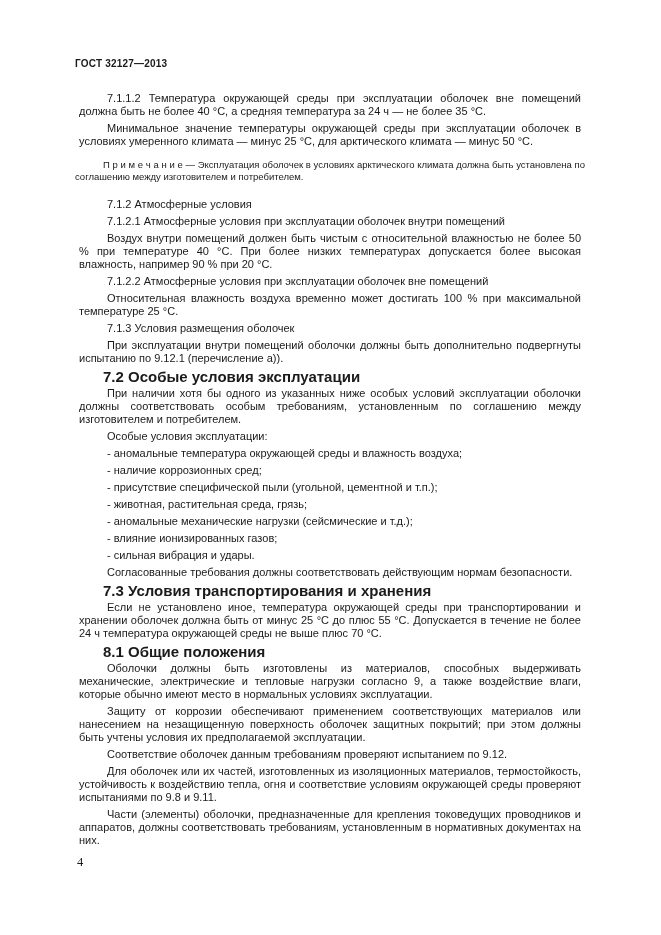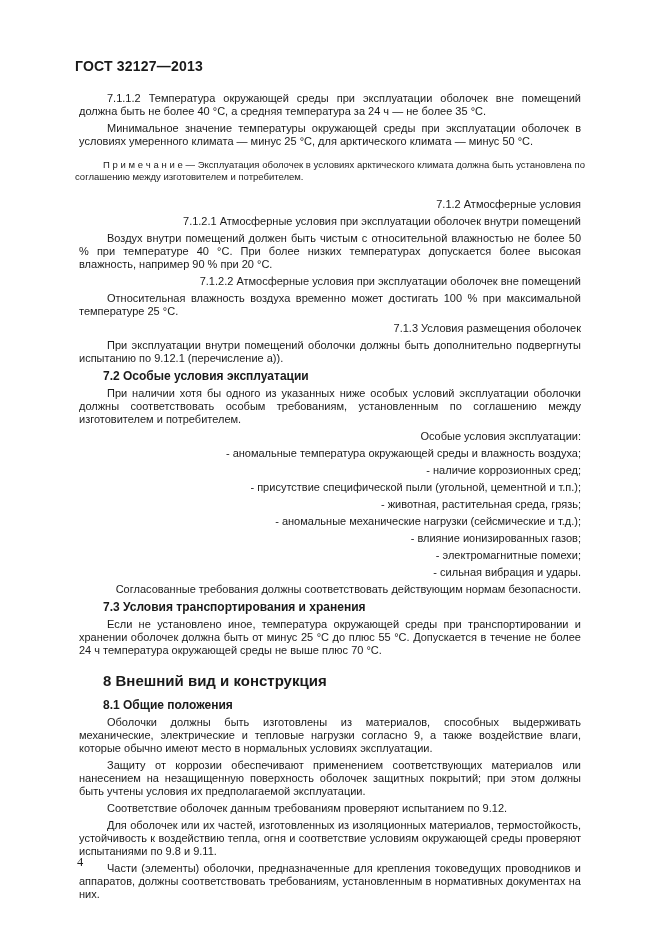--- a/index.html
+++ b/index.html
@@ -13,53 +13,53 @@
     height: 935px;
     background: #ffffff;
     color: #1a1a1a;
     font-family: "Liberation Sans", sans-serif;
     overflow: hidden;
   }
   .running-header {
     position: absolute;
     top: 58px;
     left: 75px;
-    font-size: 14px;
+    font-size: 10px;
     font-weight: bold;
     letter-spacing: 0.2px;
   }
   .body-col {
     position: absolute;
     top: 73px;
     left: 75px;
     width: 510px;
   }
   .para, .clause, .li {
     margin: 4px;
     font-size: 11px;
     line-height: 13px;
     text-align: justify;
     text-indent: 28px;
   }
   .clause, .li {
-    text-align: right;
+    text-align: left;
   }
   .first-para {
     margin-top: 19px;
   }
   .note {
     margin: 11px 0 16px 0;
     font-size: 9.5px;
     line-height: 11.5px;
     text-align: justify;
     text-indent: 28px;
   }
   .h-bold {
     margin: 5px 0 4px 0;
-    font-size: 12px;
+    font-size: 15px;
     line-height: 13px;
     font-weight: bold;
     text-indent: 28px;
   }
   .h-big {
     margin: 15px 0 9px 0;
     font-size: 15px;
     line-height: 18px;
     font-weight: bold;
     text-indent: 28px;
@@ -92,26 +92,24 @@
     <p class="para">При эксплуатации внутри помещений оболочки должны быть дополнительно подвергнуты испытанию по 9.12.1 (перечисление а)).</p>
     <p class="h-bold">7.2  Особые условия эксплуатации</p>
     <p class="para">При наличии хотя бы одного из указанных ниже особых условий эксплуатации оболочки должны соответствовать особым требованиям, установленным по соглашению между изготовителем и потребителем.</p>
     <p class="clause">Особые условия эксплуатации:</p>
     <p class="li">-  аномальные температура окружающей среды и влажность воздуха;</p>
     <p class="li">-  наличие коррозионных сред;</p>
     <p class="li">-  присутствие специфической пыли (угольной, цементной и т.п.);</p>
     <p class="li">-  животная, растительная среда, грязь;</p>
     <p class="li">-  аномальные механические нагрузки (сейсмические и т.д.);</p>
     <p class="li">-  влияние ионизированных газов;</p>
-    <p class="li">-  электромагнитные помехи;</p>
     <p class="li">-  сильная вибрация и удары.</p>
     <p class="clause">Согласованные требования должны соответствовать действующим нормам безопасности.</p>
     <p class="h-bold">7.3 Условия транспортирования и хранения</p>
     <p class="para">Если не установлено иное, температура окружающей среды при транспортировании и хранении оболочек должна быть от минус 25 °С до плюс 55 °С. Допускается в течение не более 24 ч температура окружающей среды не выше плюс 70 °С.</p>
-    <p class="h-big">8 Внешний вид и конструкция</p>
     <p class="h-bold">8.1 Общие положения</p>
     <p class="para">Оболочки должны быть изготовлены из материалов, способных выдерживать механические, электрические и тепловые нагрузки согласно 9, а также воздействие влаги, которые обычно имеют место в нормальных условиях эксплуатации.</p>
     <p class="para">Защиту от коррозии обеспечивают применением соответствующих материалов или нанесением на незащищенную поверхность оболочек защитных покрытий; при этом должны быть учтены условия их предполагаемой эксплуатации.</p>
     <p class="para">Соответствие оболочек данным требованиям проверяют испытанием по 9.12.</p>
     <p class="para">Для оболочек или их частей, изготовленных из изоляционных материалов, термостойкость, устойчивость к воздействию тепла, огня и соответствие условиям окружающей среды проверяют испытаниями по 9.8 и 9.11.</p>
     <p class="para">Части (элементы) оболочки, предназначенные для крепления токоведущих проводников и аппаратов, должны соответствовать требованиям, установленным в нормативных документах на них.</p>
   </div>
 
   <div class="page-number">4</div>
 

